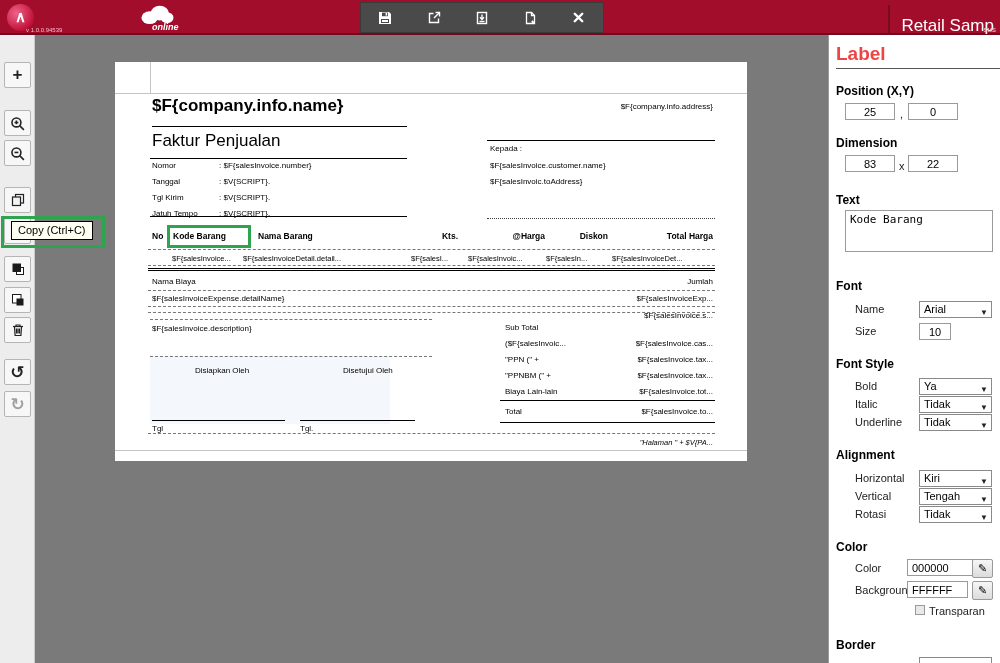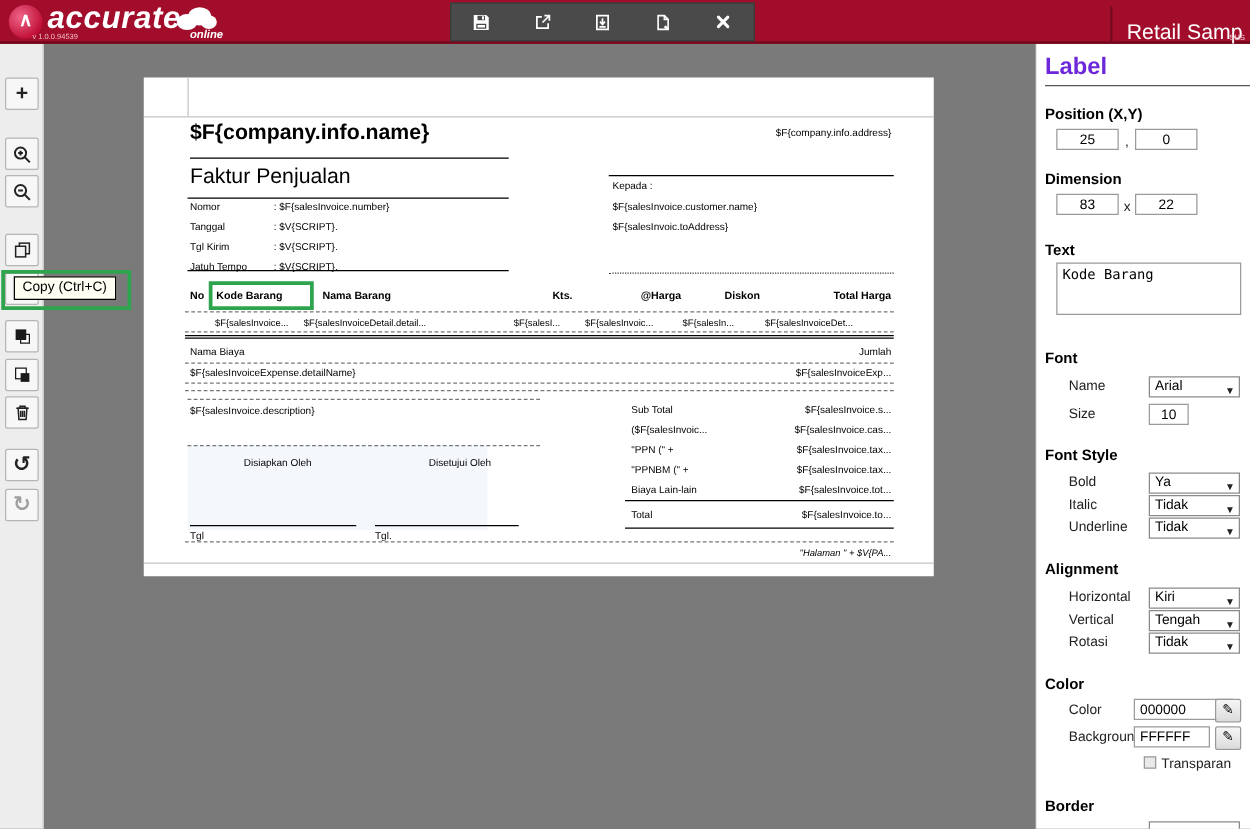--- a/index.html
+++ b/index.html
@@ -53,21 +53,21 @@
   .t8b { position:absolute; font-size:8.5px; font-weight:bold; line-height:10px; white-space:nowrap; }
   .t7  { position:absolute; font-size:7.5px; line-height:9px; white-space:nowrap; }
   #green-cell { position:absolute; left:52px; top:163px; width:84px; height:23px;
     border:3px solid #2ea44f; z-index:5; }
   #sig-tint { position:absolute; left:35px; top:294px; width:240px; height:68px;
     background:rgba(224,236,246,0.35); }
 
   
   #panel { position:absolute; left:828px; top:35px; width:172px; height:628px; background:#fff;
     border-left:1px solid #9b9b9b; overflow:hidden; z-index:40; }
-  .p-h1 { position:absolute; left:7px; font-size:19px; font-weight:bold; color:#6d28d9; }
+  .p-h1 { position:absolute; left:7px; font-size:19px; font-weight:bold; color:#ef4444; }
   .p-h2 { position:absolute; left:7px; font-size:12px; font-weight:bold; color:#000; }
   .p-lbl { position:absolute; left:26px; font-size:11px; color:#222; }
   .p-input { position:absolute; height:17px; border:1px solid #9a9a9a; background:#fff;
     font-size:11px; text-align:center; font-family:"Liberation Sans", sans-serif; }
   .p-sep { position:absolute; font-size:11px; color:#222; }
   .sel { position:absolute; width:73px; height:17px; border:1px solid #8a8a8a; background:#fff;
     font-size:11px; line-height:15px; padding-left:4px; cursor:pointer; }
   .sel .arr { position:absolute; right:3px; top:3px; font-size:8px; color:#222; }
   #panel-hr { position:absolute; left:7px; top:33px; width:165px; height:1px; background:#555; }
   #text-area { position:absolute; left:16px; top:175px; width:148px; height:42px;
@@ -76,21 +76,20 @@
   .pick-btn { position:absolute; width:21px; height:19px; background:linear-gradient(#f6f6f6,#dcdcdc);
     border:1px solid #999; border-radius:2px; font-size:11px; text-align:center; line-height:17px;
     cursor:pointer; }
   .cb { position:absolute; width:10px; height:10px; background:#e9e9e9; border:1px solid #9a9a9a; }
 </style>
 </head>
 <body>
 
 <div id="topbar">
   <div id="logo-circle">∧</div>
-  <div id="brand-name">accurate</div>
   <div id="brand-cloud">
     <svg width="38" height="22" viewBox="0 0 40 24">
       <ellipse cx="12" cy="16" rx="9" ry="7" fill="#fff"></ellipse>
       <ellipse cx="23" cy="11" rx="10" ry="8" fill="#fff"></ellipse>
       <ellipse cx="31" cy="16" rx="7" ry="6" fill="#fff"></ellipse>
     </svg>
   </div>
   <div id="brand-sub">online</div>
   <div id="brand-version">v 1.0.0.94539</div>
 
@@ -253,21 +252,21 @@
     <div class="t8" style="right:34px;top:215px;">Jumlah</div>
     <div class="dash" style="left:33px;top:228px;width:567px;"></div>
     <div class="t8" style="left:37px;top:232px;">$F{salesInvoiceExpense.detailName}</div>
     <div class="t8" style="right:34px;top:232px;">$F{salesInvoiceExp...</div>
     <div class="dash" style="left:33px;top:244px;width:567px;"></div>
     <div class="dash" style="left:33px;top:250px;width:567px;"></div>
     <div class="dash" style="left:35px;top:257px;width:282px;"></div>
 
     <div class="t8" style="left:37px;top:262px;">$F{salesInvoice.description}</div>
     <div class="t8" style="left:390px;top:261px;">Sub Total</div>
-    <div class="t8" style="right:34px;top:261px;">$F{salesInvoice.s...</div>
+    <div class="t8" style="right:34px;top:249px;">$F{salesInvoice.s...</div>
     <div class="t8" style="left:390px;top:277px;">($F{salesInvoic...</div>
     <div class="t8" style="right:34px;top:277px;">$F{salesInvoice.cas...</div>
     <div class="t8" style="left:390px;top:293px;">"PPN (" +</div>
     <div class="t8" style="right:34px;top:293px;">$F{salesInvoice.tax...</div>
     <div class="t8" style="left:390px;top:309px;">"PPNBM (" +</div>
     <div class="t8" style="right:34px;top:309px;">$F{salesInvoice.tax...</div>
     <div class="t8" style="left:390px;top:325px;">Biaya Lain-lain</div>
     <div class="t8" style="right:34px;top:325px;">$F{salesInvoice.tot...</div>
     <div class="ln" style="left:385px;top:338px;width:215px;"></div>
     <div class="t8" style="left:390px;top:345px;">Total</div>

